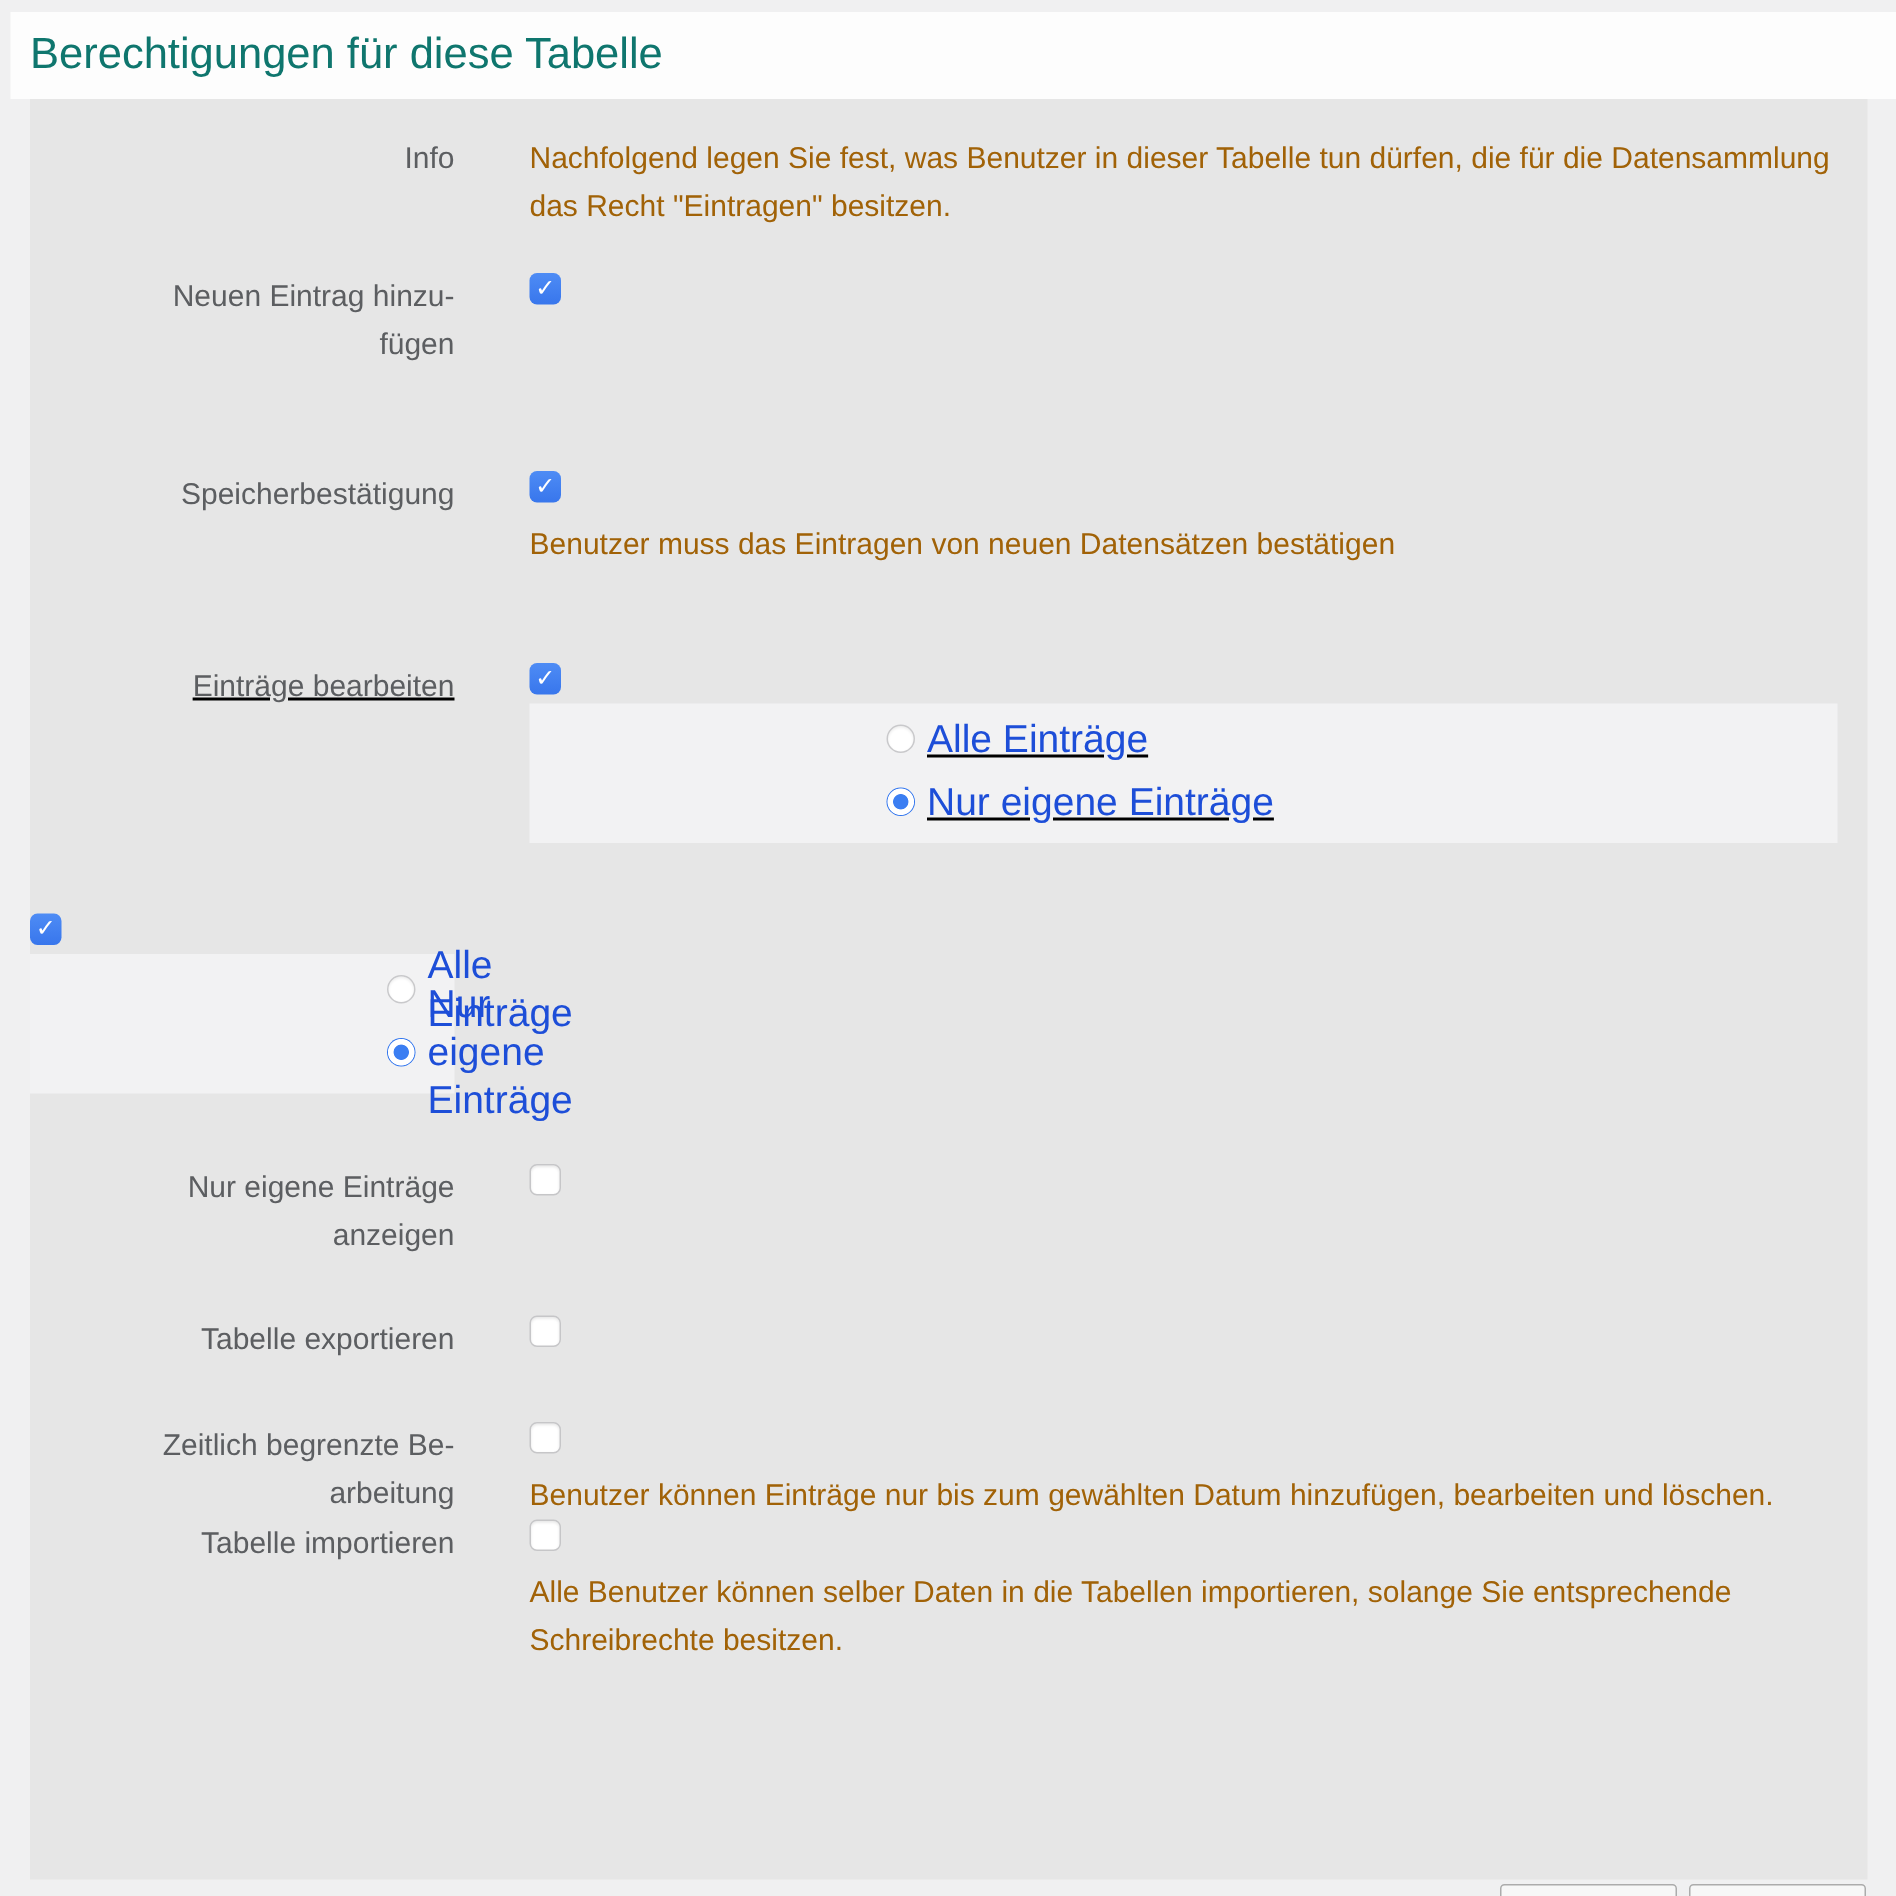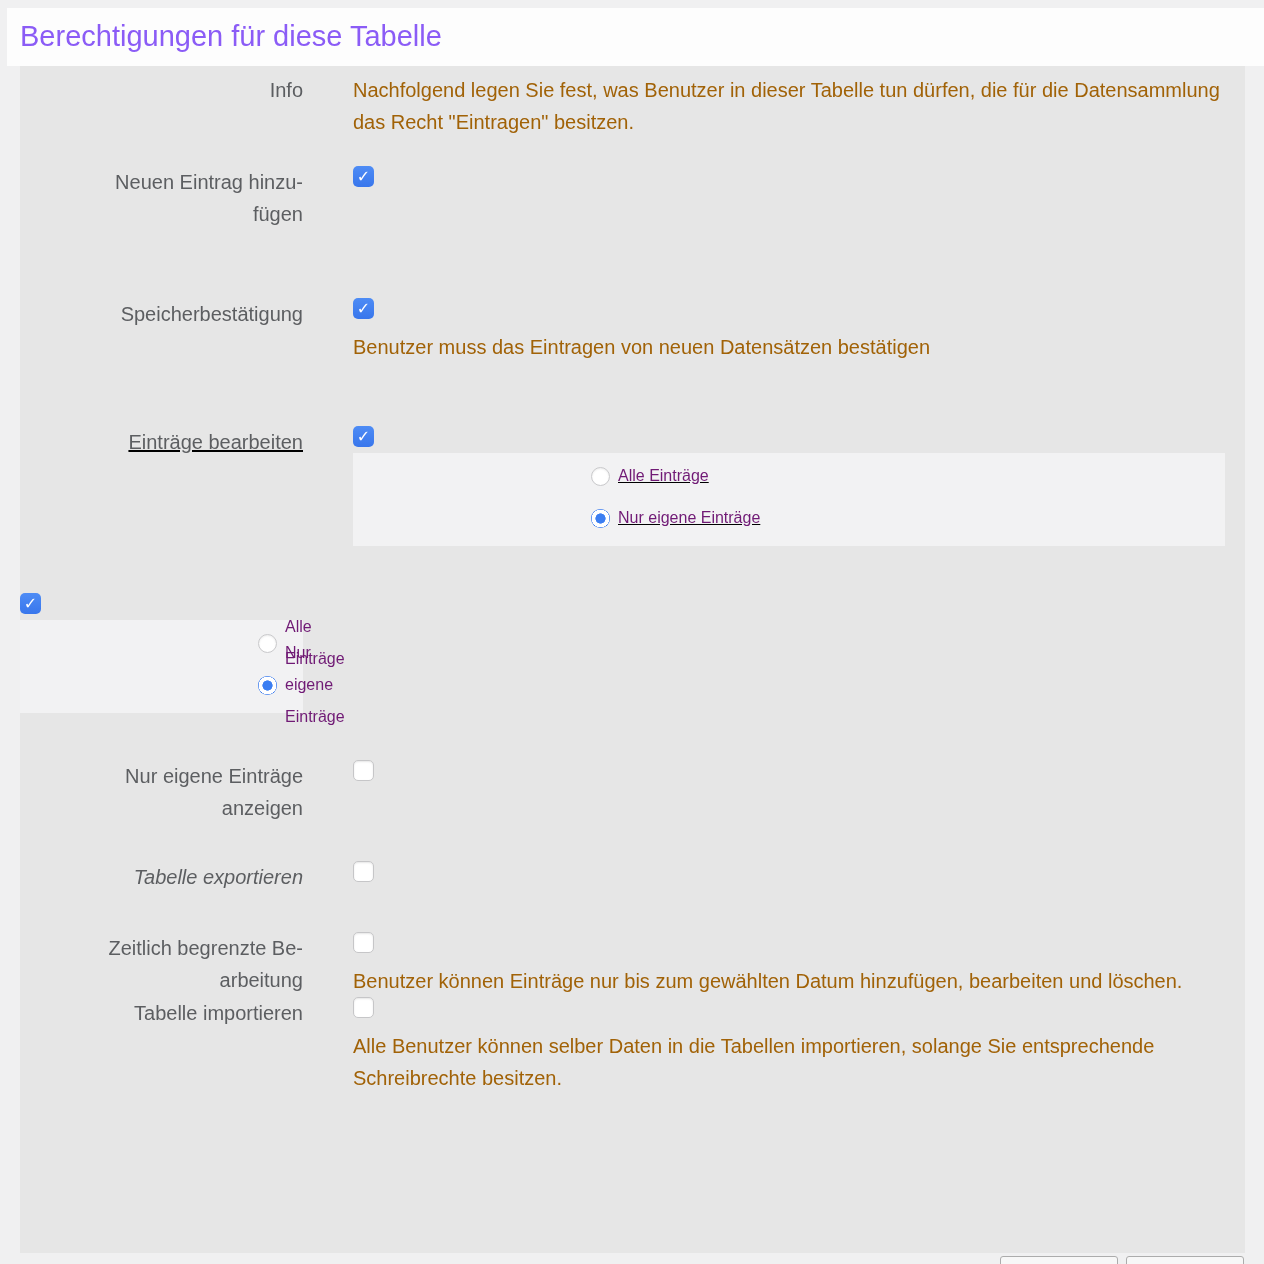--- a/index.html
+++ b/index.html
@@ -17,31 +17,31 @@
   .title-band {
     margin: 8px 0 0 7px;
     background: #fdfdfd;
     padding: 9px 0 11px 13px;
     height: 38px;
   }
   .page-title {
     font-size: 29px;
     line-height: 38px;
     font-weight: 400;
-    color: #8b5cf6;
+    color: #0f766e;
     margin: 0;
   }
 
   
   .panel {
     margin: 0 19px 0 20px;
     height: 1187px;
     box-sizing: border-box;
     background: #e6e6e6;
-    padding: 8px 20px 0 0;
+    padding: 24px 20px 0 0;
     overflow: hidden;
   }
 
   .row {
     display: grid;
     grid-template-columns: 283px 1fr;
     column-gap: 50px;
   }
   .row-label {
     text-align: right;
@@ -112,33 +112,33 @@
     box-shadow: inset 0 1px 2px rgba(0,0,0,0.08);
     margin-right: 8px;
   }
   .radio.selected {
     border: none;
     box-shadow: none;
     background: radial-gradient(circle,
       #3b7ef2 0 36%, #ffffff 40% 64%, #2f74ee 68% 100%);
   }
   .radio-label {
-    font-size: 16px;
+    font-size: 26px;
     line-height: 32px;
-    color: #701a75;
+    color: #1d4ed8;
   }
 
   
   .row-info        { margin-bottom: 28px; }
   .row-add         { margin-bottom: 68px; }
   .row-confirm     { margin-bottom: 63px; }
   .row-edit        { margin-bottom: 47px; text-decoration: underline; }
   .row-delete      { margin-bottom: 47px; }
   .row-own-only    { margin-bottom: 37px; }
-  .row-export      { margin-bottom: 39px; font-style: italic; }
+  .row-export      { margin-bottom: 39px; }
   .row-import      { margin-bottom: 41px; }
   .row-timed       { margin-bottom: 0; }
 
   
   .bottom-button {
     position: absolute;
     top: 1256px;
     width: 118px;
     height: 30px;
     box-sizing: border-box;

